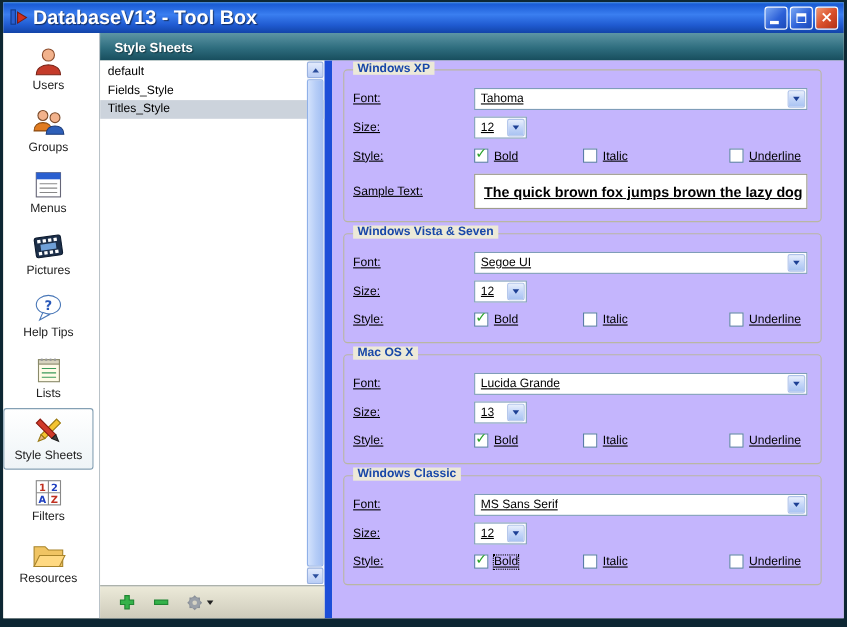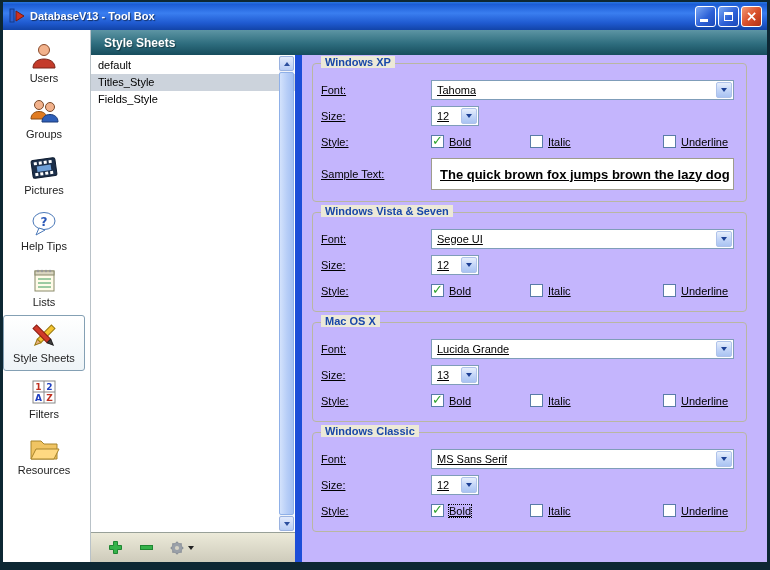--- a/index.html
+++ b/index.html
@@ -7,21 +7,21 @@
   body { font-family:"Liberation Sans","DejaVu Sans",sans-serif; font-size:11px; color:#000; }
 
   .window { width:770px; height:570px; display:flex; flex-direction:column;
             border:3px solid #0d2733; border-top-width:2px; border-bottom-width:8px;
             background:#ece9d8; }
 
   
   .titlebar { height:28px; flex:none; display:flex; align-items:center; padding:0 5px;
     background:linear-gradient(180deg,#2a79e0 0%,#1b5cd5 8%,#3a7ef0 40%,#1f5ad0 75%,#1244a8 100%); }
   .title-icon { width:18px; height:18px; margin-right:4px; flex:none; }
-  .title-text { flex:1; color:#fff; font-weight:bold; font-size:11px;
+  .title-text { flex:1; color:#fff; font-weight:bold; font-size:18px;
     text-shadow:1px 1px 1px rgba(0,0,0,.55); white-space:nowrap; overflow:hidden; }
   .win-controls { display:flex; gap:2px; }
   .winbtn { width:21px; height:21px; border:1px solid #fff; border-radius:3px;
     display:flex; align-items:center; justify-content:center; cursor:pointer; position:relative; }
   .winbtn.minmax { background:linear-gradient(135deg,#7ca9f4 0%,#2d61d8 55%,#1c4ab8 100%); }
   .winbtn.close { background:linear-gradient(135deg,#f29a74 0%,#da512c 50%,#b23115 100%); }
   .glyph-min { width:8px; height:3px; background:#fff; position:absolute; left:4px; bottom:4px; }
   .glyph-max { width:9px; height:9px; border:1px solid #fff; border-top-width:3px; }
   .glyph-close { color:#fff; font-weight:bold; font-size:14px; line-height:1; font-family:"DejaVu Sans",sans-serif; }
 
@@ -146,20 +146,30 @@
       <div class="sidebar-item">
         <svg width="32" height="28" viewBox="0 0 32 28">
           <circle cx="11" cy="7" r="4.5" fill="#f2b28c" stroke="#7a4a2a"></circle>
           <path d="M3 21c0-5 3.5-7.5 8-7.5s8 2.5 8 7.5z" fill="#e07b20" stroke="#8a4a10"></path>
           <circle cx="22" cy="9" r="4.5" fill="#f2b28c" stroke="#7a4a2a"></circle>
           <path d="M14 24c0-5 3.5-7.5 8-7.5s8 2.5 8 7.5z" fill="#2e5fb8" stroke="#1a3a78"></path>
         </svg>
         <span class="sidebar-label">Groups</span>
       </div>
 
+      <div class="sidebar-item">
+        <svg width="30" height="28" viewBox="0 0 30 28">
+          <rect x="4" y="3" width="22" height="22" fill="#fff" stroke="#667"></rect>
+          <rect x="4" y="3" width="22" height="6" fill="#2a5fd0"></rect>
+          <line x1="7" y1="13" x2="23" y2="13" stroke="#888"></line>
+          <line x1="7" y1="17" x2="23" y2="17" stroke="#888"></line>
+          <line x1="7" y1="21" x2="23" y2="21" stroke="#888"></line>
+        </svg>
+        <span class="sidebar-label">Menus</span>
+      </div>
 
       <div class="sidebar-item">
         <svg width="32" height="28" viewBox="0 0 32 28">
           <g transform="rotate(-8 16 14)">
             <rect x="4" y="5" width="24" height="18" rx="2" fill="#1c2f4a" stroke="#0c1a2e"></rect>
             <rect x="6.5" y="7" width="3" height="3" fill="#fff"></rect>
               <rect x="11.5" y="7" width="3" height="3" fill="#fff"></rect>
             <rect x="16.5" y="7" width="3" height="3" fill="#fff"></rect>
               <rect x="21.5" y="7" width="3" height="3" fill="#fff"></rect>
             <rect x="6.5" y="18" width="3" height="3" fill="#fff"></rect>
@@ -237,22 +247,22 @@
       <div class="header">
         <span>Style Sheets</span>
       </div>
 
       <div class="content">
 
         <div class="list-col">
           <div class="list-area">
             <div class="list-rows">
               <div class="list-row">default</div>
+              <div class="list-row">Fields_Style</div>
               <div class="list-row selected">Titles_Style</div>
-              <div class="list-row">Fields_Style</div>
             </div>
             <div class="scrollbar">
               <div class="sb-btn">
                   <span class="arr-up"></span>
                 </div>
               <div class="sb-thumb"></div>
               <div class="sb-btn">
                   <span class="arr-down"></span>
                 </div>
             </div>

